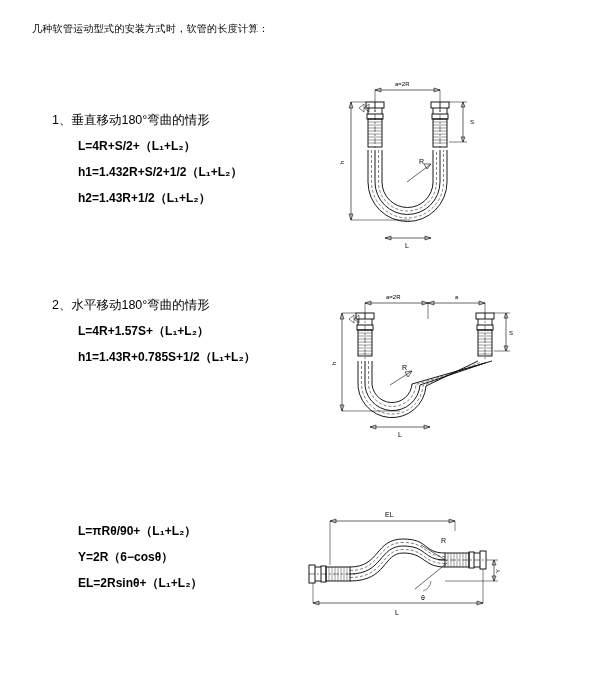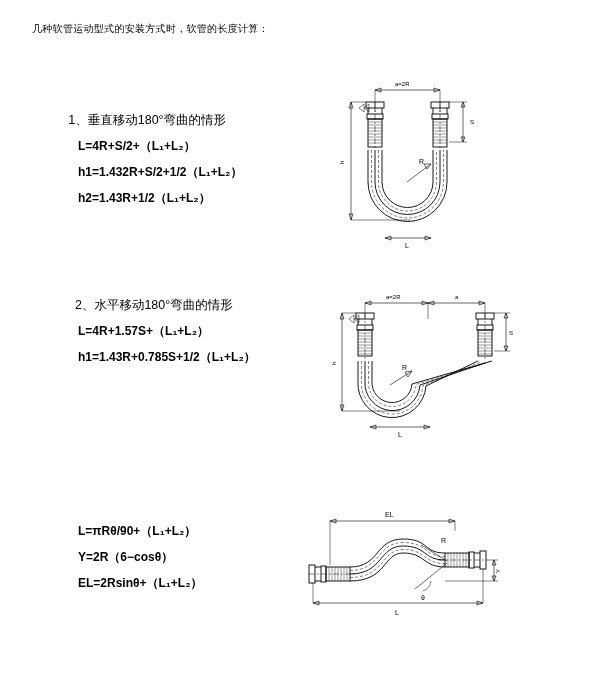--- a/index.html
+++ b/index.html
@@ -33,21 +33,20 @@
   .section {
     position: absolute;
   }
   .sec-text {
     position: absolute;
   }
   .sec-title {
     font-size: 12.5px;
     white-space: nowrap;
     margin-bottom: 9px;
-    text-align: center;
   }
   .sec-line {
     font-size: 12px;
     white-space: nowrap;
     margin-bottom: 9px;
     padding-left: 26px;
     font-weight: bold;
   }
   .fig {
     position: absolute;

